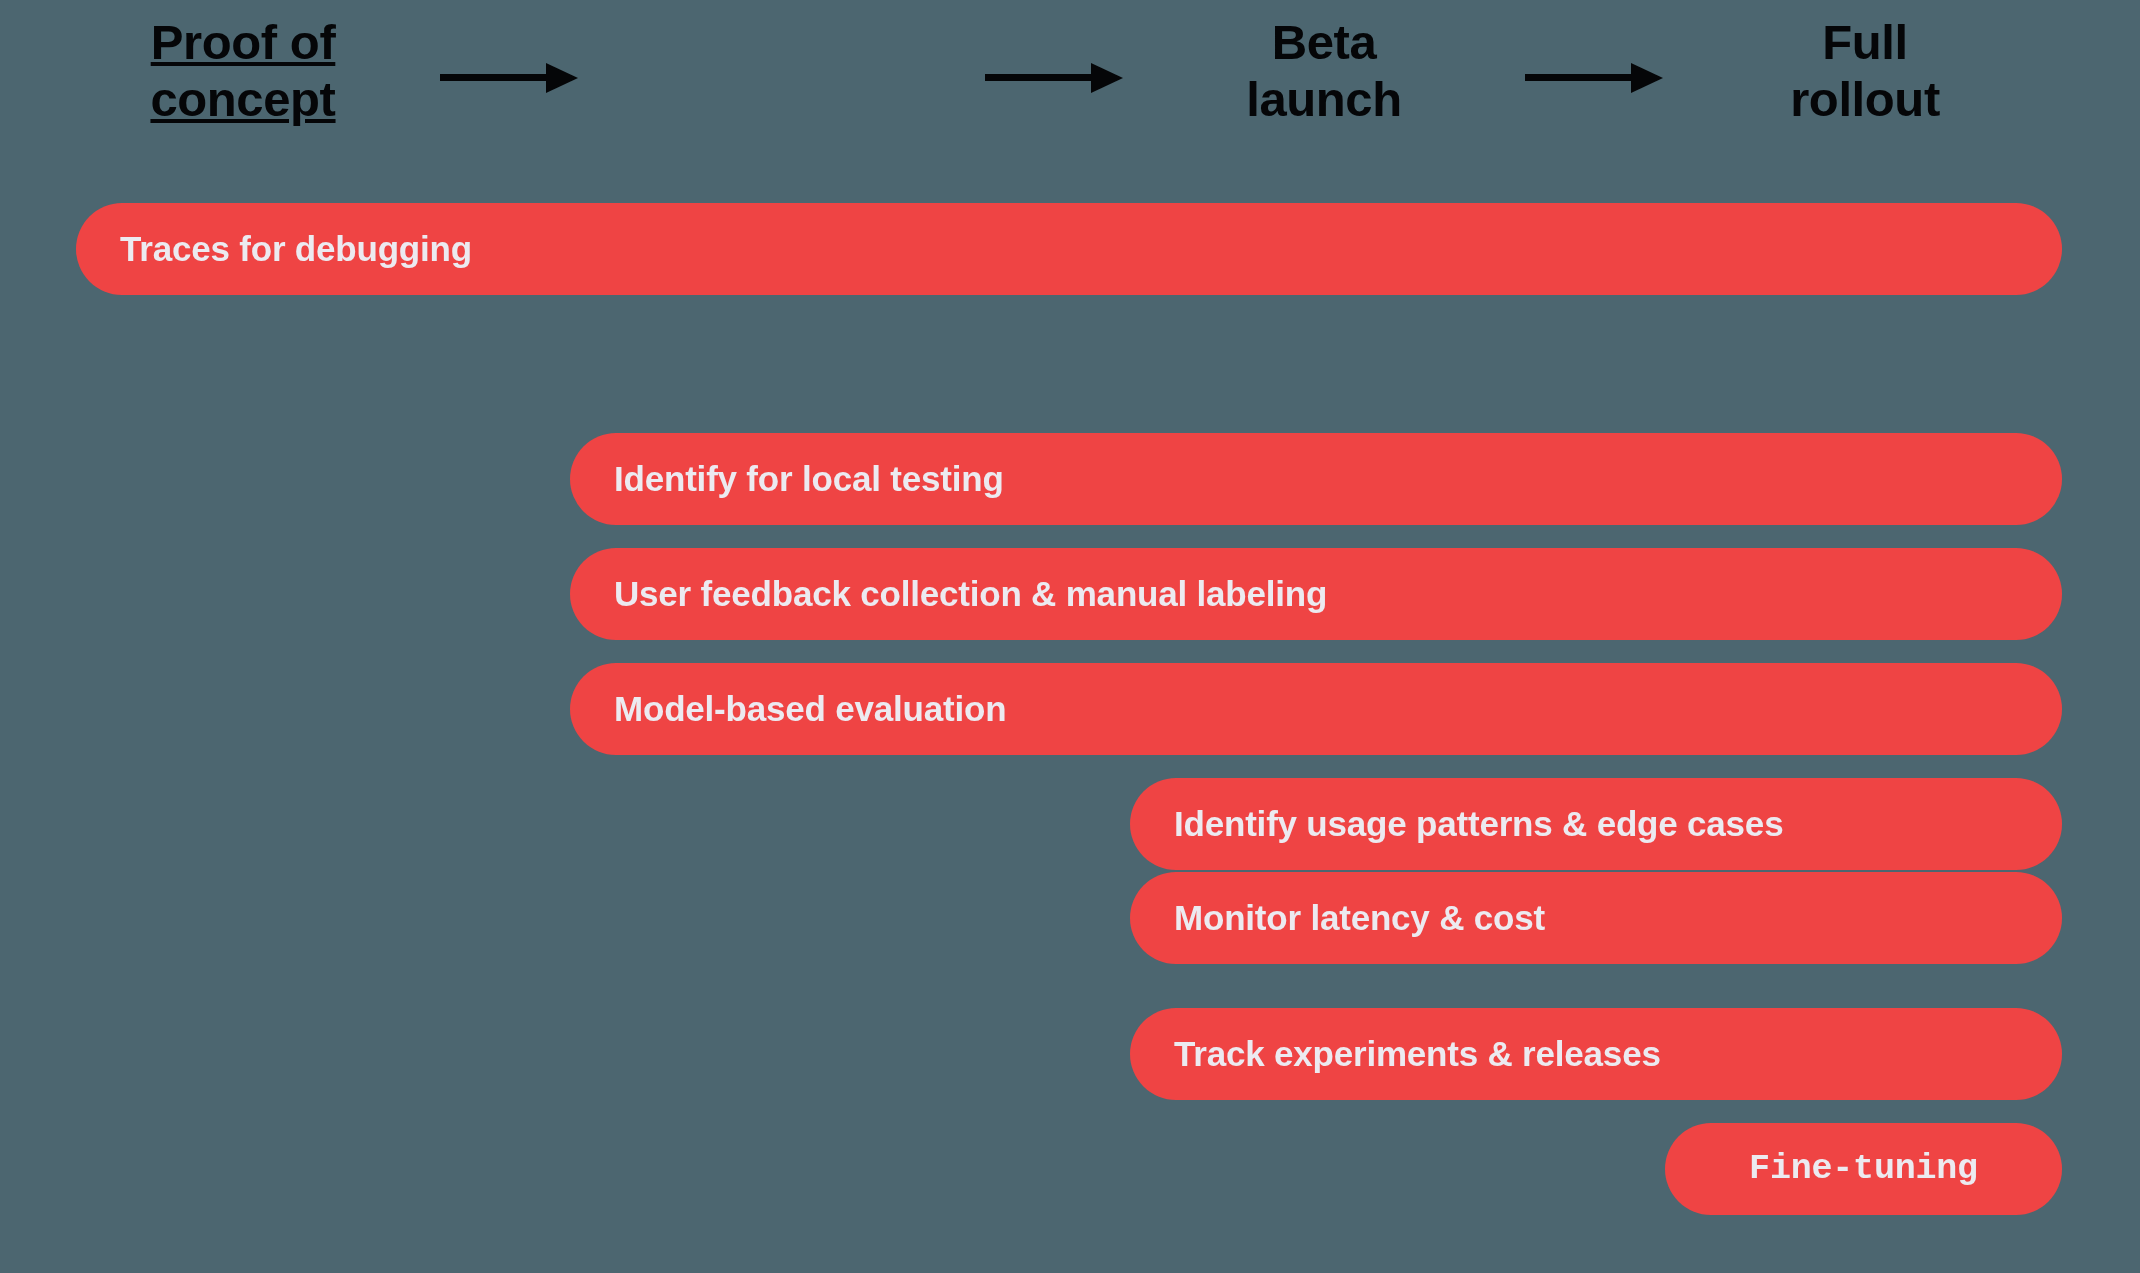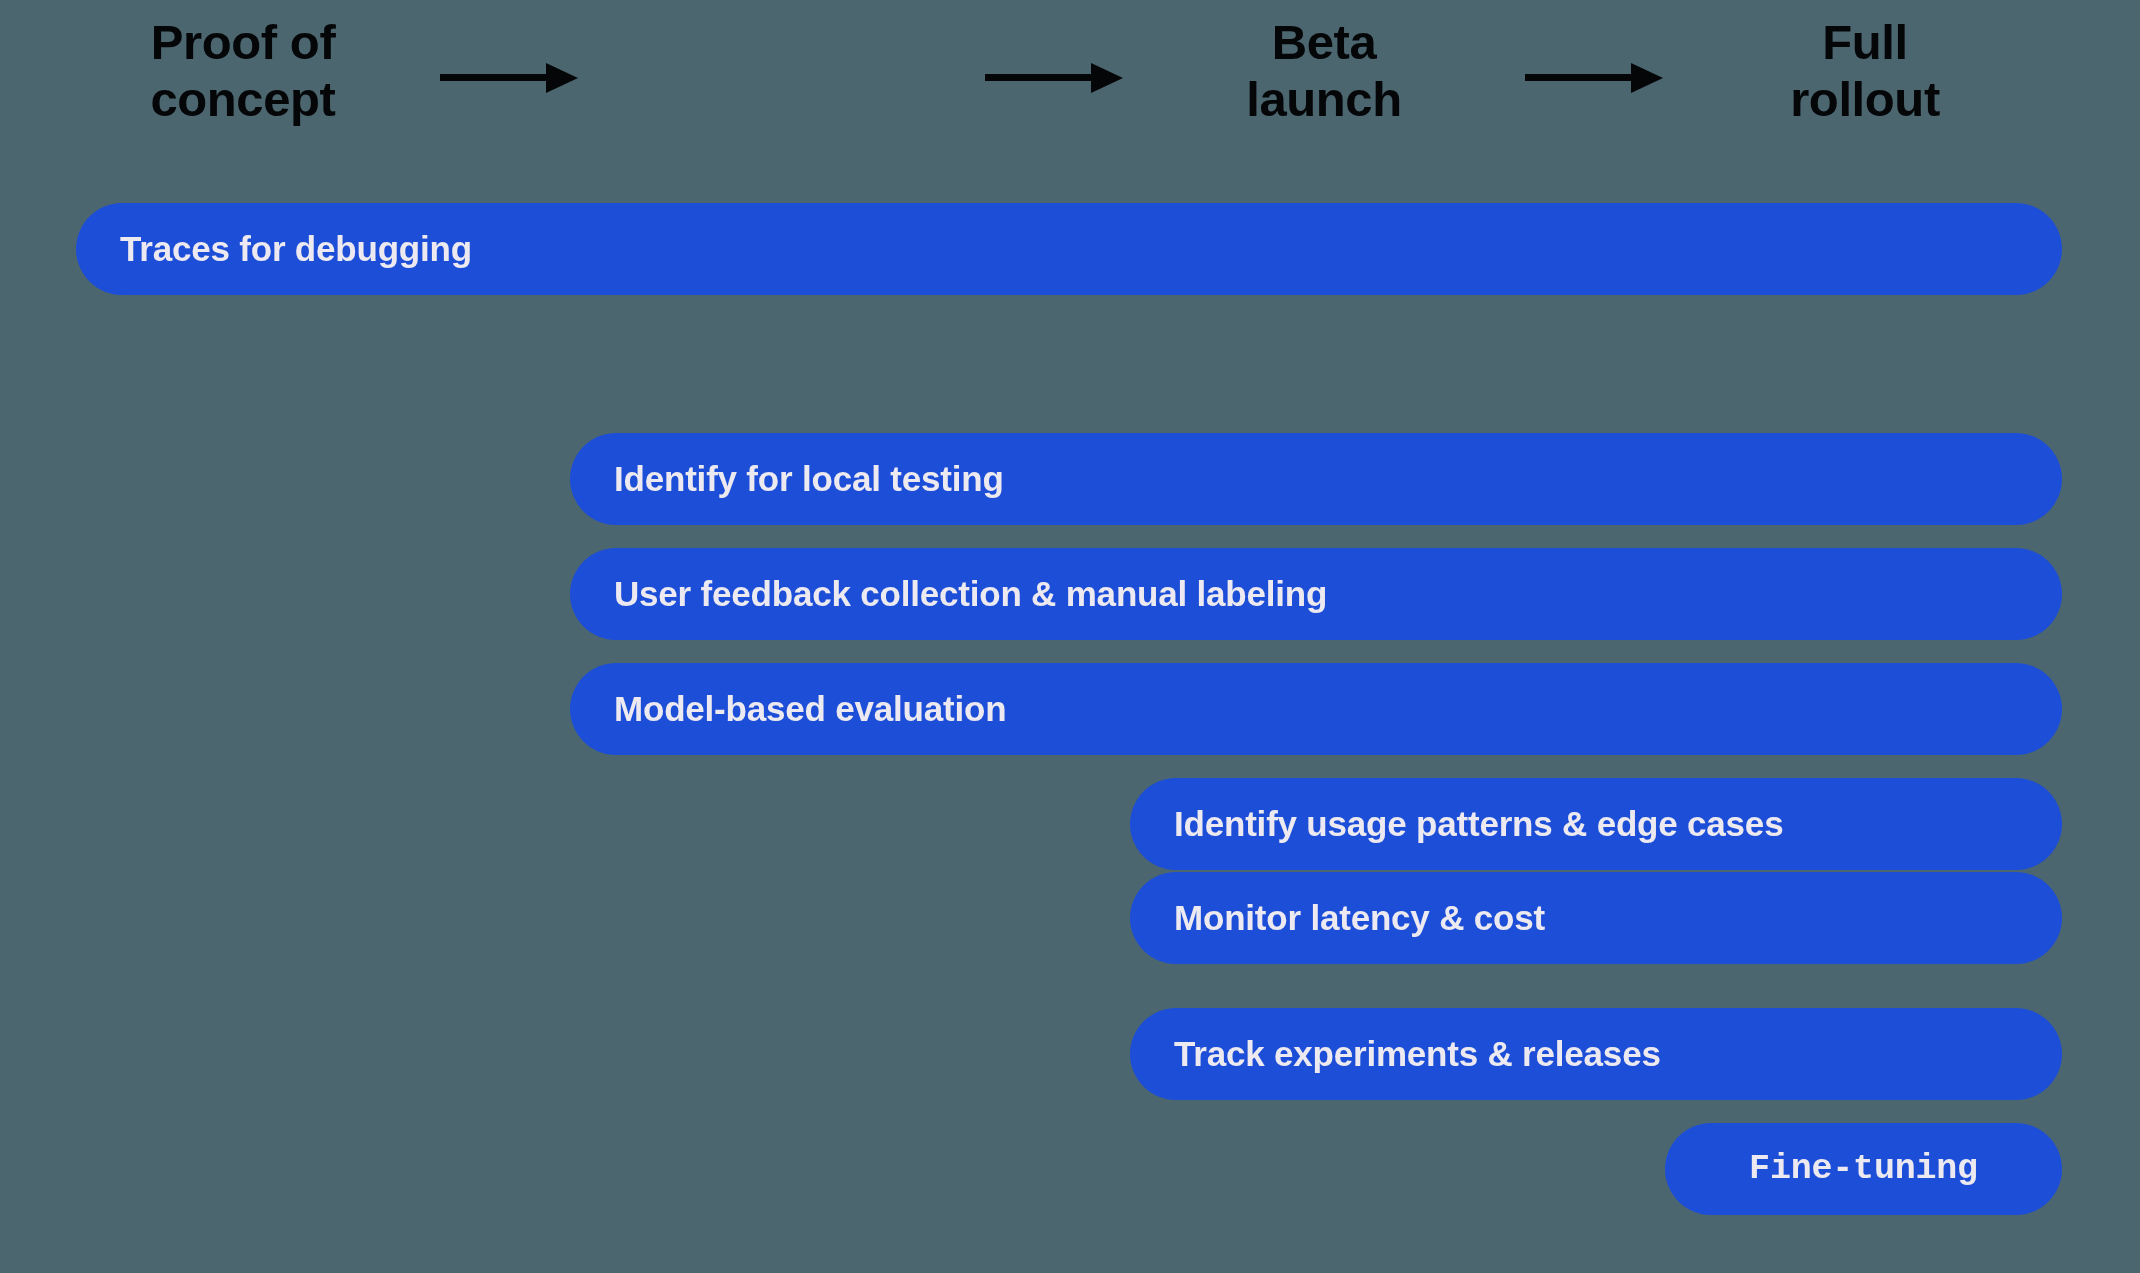--- a/index.html
+++ b/index.html
@@ -65,21 +65,21 @@
     height: 0;
     border-top: 15px solid transparent;
     border-bottom: 15px solid transparent;
     border-left: 32px solid #050608;
   }
 
   
   .pill {
     position: absolute;
     height: 92px;
-    background: #1d4ed8;
+    background: #ef4444;
     border-radius: 46px;
     display: flex;
     align-items: center;
     box-sizing: border-box;
   }
   .pill .pill-label {
     color: #eceaf0;
     font-size: 35px;
     font-weight: bold;
     letter-spacing: -0.2px;
@@ -95,21 +95,21 @@
     font-family: Liberation Mono, monospace;
   }
 </style>
 </head>
 <body>
 
 <div id="canvas">
 
   <div class="stage-header-row">
 
-    <div class="stage-label" style="left:93px;">Proof of
+    <div class="stage-label" style="left:93px;text-decoration:underline;">Proof of
 concept</div>
 
     <div class="stage-arrow" style="left:440px;">
       <div class="shaft"></div>
       <div class="head"></div>
     </div>
 
 
     <div class="stage-arrow" style="left:985px;">
       <div class="shaft"></div>

